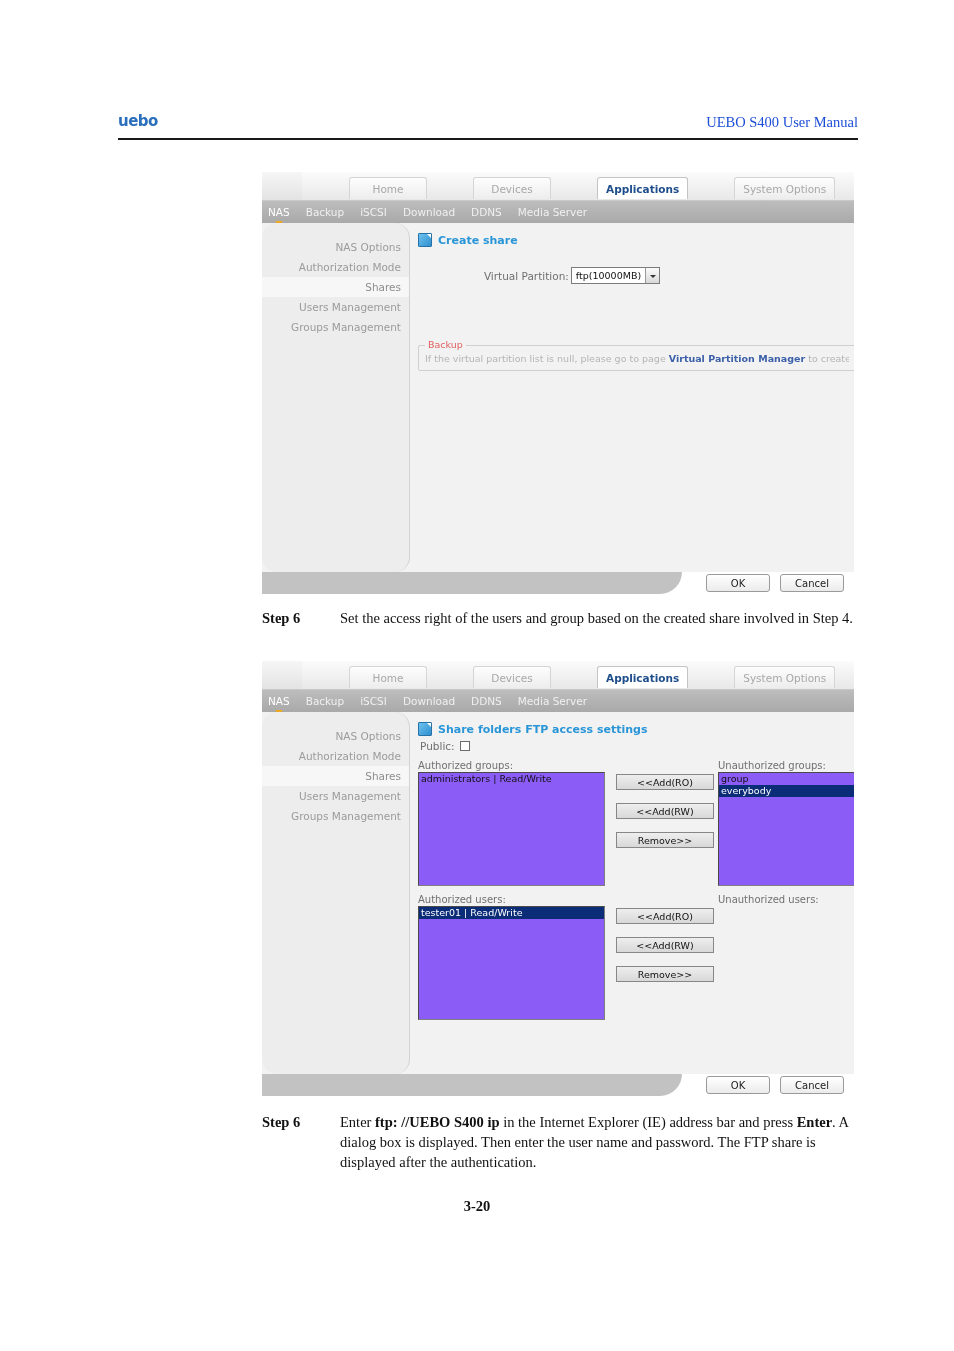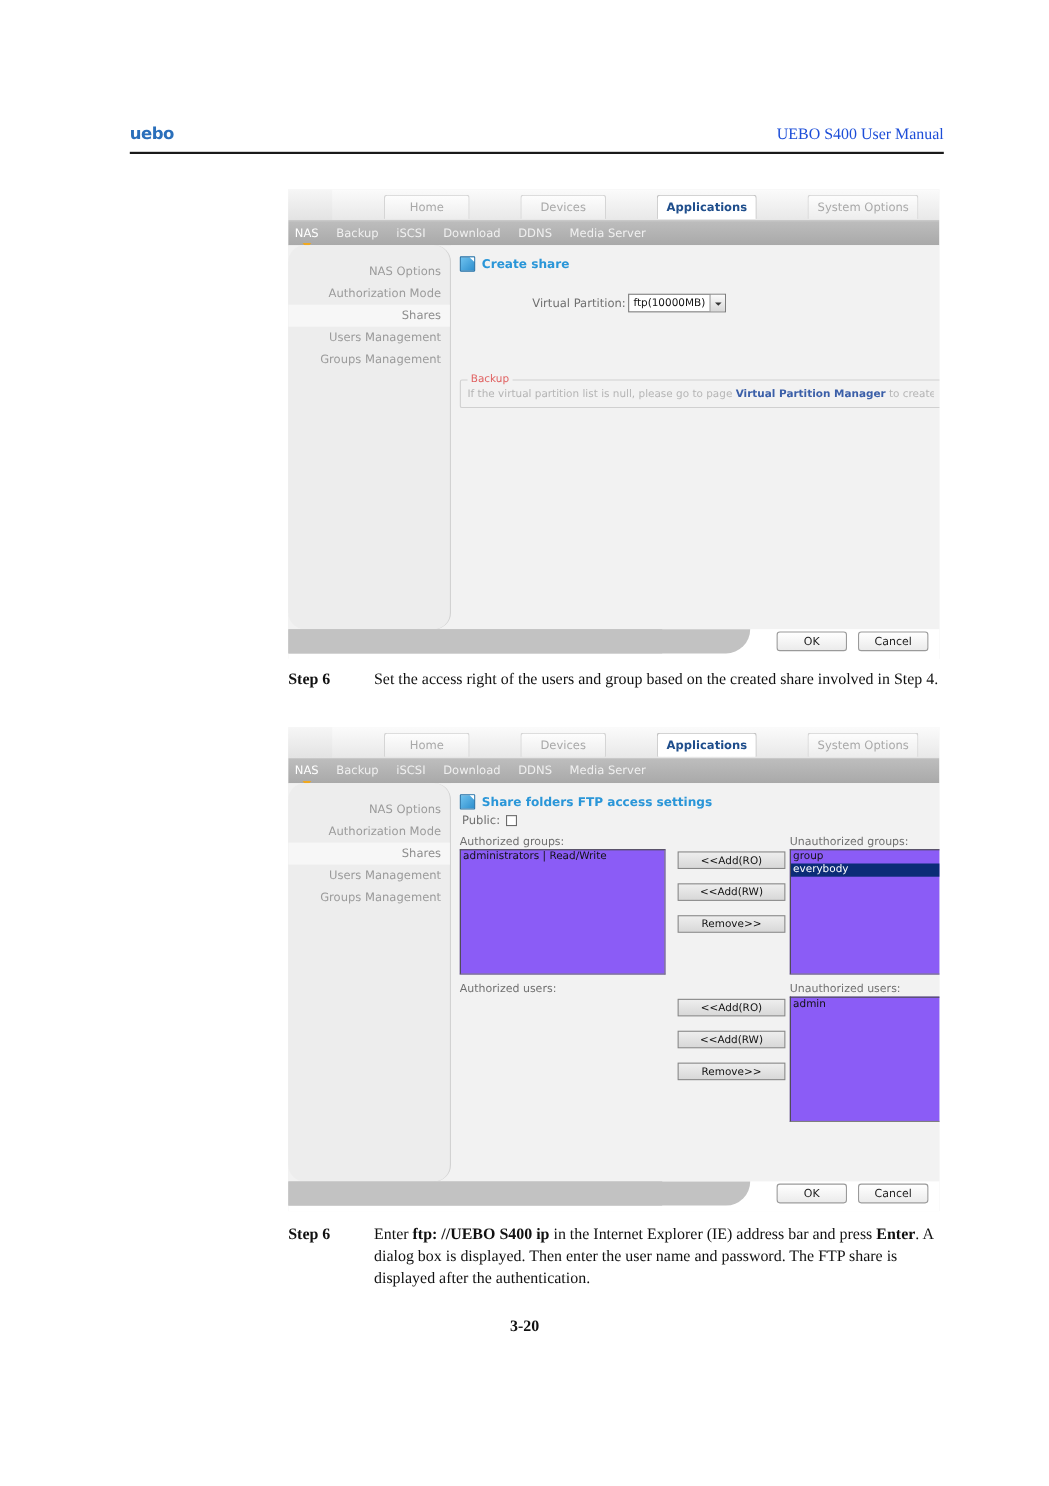--- a/index.html
+++ b/index.html
@@ -571,31 +571,31 @@
 
           <div class="col-label lbl-right">Unauthorized groups:</div>
           <div class="listbox list-right">
             <div class="list-item">group</div>
             <div class="list-item selected">everybody</div>
           </div>
         </div>
 
         <div class="list-group">
           <div class="col-label lbl-left">Authorized users:</div>
+          <div class="listbox list-left">
+            <div class="list-item selected">tester01 | Read/Write</div>
+          </div>
 
           <div class="mid-btns">
             <div class="mid-btn">&lt;&lt;Add(RO)</div>
             <div class="mid-btn">&lt;&lt;Add(RW)</div>
             <div class="mid-btn">Remove&gt;&gt;</div>
           </div>
 
           <div class="col-label lbl-right">Unauthorized users:</div>
-          <div class="listbox list-right">
-            <div class="list-item">admin</div>
-          </div>
         </div>
 
       </div>
     </div>
   </div>
 
   <div class="shot-footer">
     <div class="footer-gray-tail"></div>
     <div class="footer-gray"></div>
     <div class="footer-btns">

